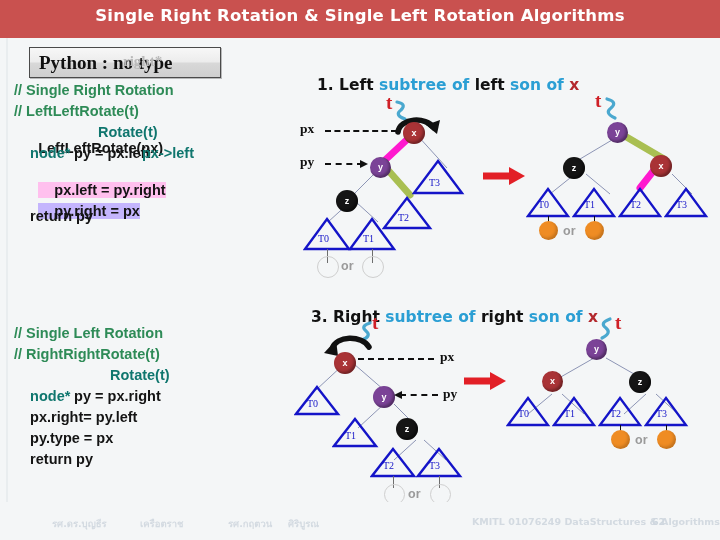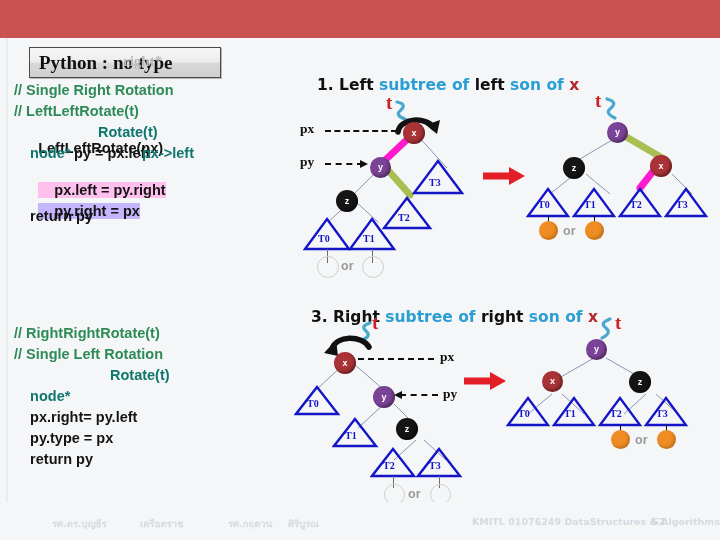--- a/index.html
+++ b/index.html
@@ -62,21 +62,21 @@
   .c-blue{color:#2b9fd4;}
   .c-red{color:#b3282d;}
 
   
   .node{position:absolute;border-radius:50%;color:#fff;text-align:center;
         font-size:9px;font-weight:bold;line-height:var(--h);
         font-family:"Liberation Sans", sans-serif;}
   .n-x{background:#a93336;box-shadow:inset -2px -2px 3px rgba(0,0,0,.35);}
   .n-y{background:#7b4397;box-shadow:inset -2px -2px 3px rgba(0,0,0,.35);}
   .n-z{background:#151515;box-shadow:inset -2px -2px 3px rgba(0,0,0,.5);}
-  .tri-label{position:absolute;color:#1414c8;font-size:10px;font-weight:bold;
+  .tri-label{position:absolute;color:#1414c8;font-size:10px;font-weight:normal;
      font-family:"Liberation Serif", serif;white-space:nowrap;text-align:right;}
   .stem{position:absolute;width:1px;background:#6e6e6e;}
   .bub-open{position:absolute;border-radius:50%;border:1.4px solid #cfcfcf;background:transparent;}
   .bub-fill{position:absolute;border-radius:50%;background:#ef8c23;box-shadow:inset -2px -2px 3px rgba(0,0,0,.18);}
   .or-txt{position:absolute;color:#9a9a9a;font-size:12.5px;font-weight:bold;text-align:right;}
   .dash{position:absolute;border-top:2px dashed #101010;height:0;}
   .pxpy{position:absolute;font-size:13.5px;color:#101010;font-weight:bold;
         font-family:"Liberation Serif", serif;}
   .tlabel{position:absolute;color:#cf2027;font-size:19px;font-weight:bold;
         font-family:"Liberation Serif", serif;}
@@ -85,20 +85,21 @@
   .footer{position:absolute;left:0;top:502px;width:720px;height:38px;background:#f4f6f7;}
   .foot-txt{position:absolute;font-size:9.5px;color:#d3dae1;white-space:nowrap;
       font-family:"DejaVu Sans", sans-serif;font-weight:bold;}
 </style>
 </head>
 <body>
 
 <div id="slide">
 
   <div class="header-bar"></div>
+  <div class="header-title">Single Right Rotation &amp; Single Left Rotation Algorithms</div>
 
   <div class="panel"></div>
   <div class="panel-left-rule"></div>
 
   <div class="py-badge">
     <span class="py-badge-label">Python : no type</span>
     <span class="py-badge-ghost">right*</span>
   </div>
 
   <div class="code-block" style="left:14px;top:82px;width:260px;">
@@ -116,27 +117,28 @@
     <div class="code-line">
       <span class="hl-pink">    px.left = py.right</span>
     </div>
     <div class="code-line">
       <span class="hl-olive">    py.right = px</span>
     </div>
     <div class="code-line">    return py</div>
   </div>
 
   <div class="code-block" style="left:14px;top:325px;width:260px;">
+    <div class="code-line cmt">// Single Left Rotation</div>
     <div class="code-line cmt">// RightRightRotate(t)</div>
-    <div class="code-line cmt">// Single Left Rotation</div>
     <div class="code-line">
       <span class="ovl ghost" style="left:96px;">Rotate(t)</span>
     </div>
     <div class="code-line">
       <span class="ovl ghost" style="left:0;">    node*</span>
+      <span class="ovl" style="left:44px;">    py = px.right</span>
     </div>
     <div class="code-line">    px.right= py.left</div>
     <div class="code-line">    py.type = px</div>
     <div class="code-line">    return py</div>
   </div>
 
   <div class="sec-title" style="left:317px;top:76px;">
     <span>1.</span>
     <span>Left</span>
     <span class="c-blue">subtree</span>

